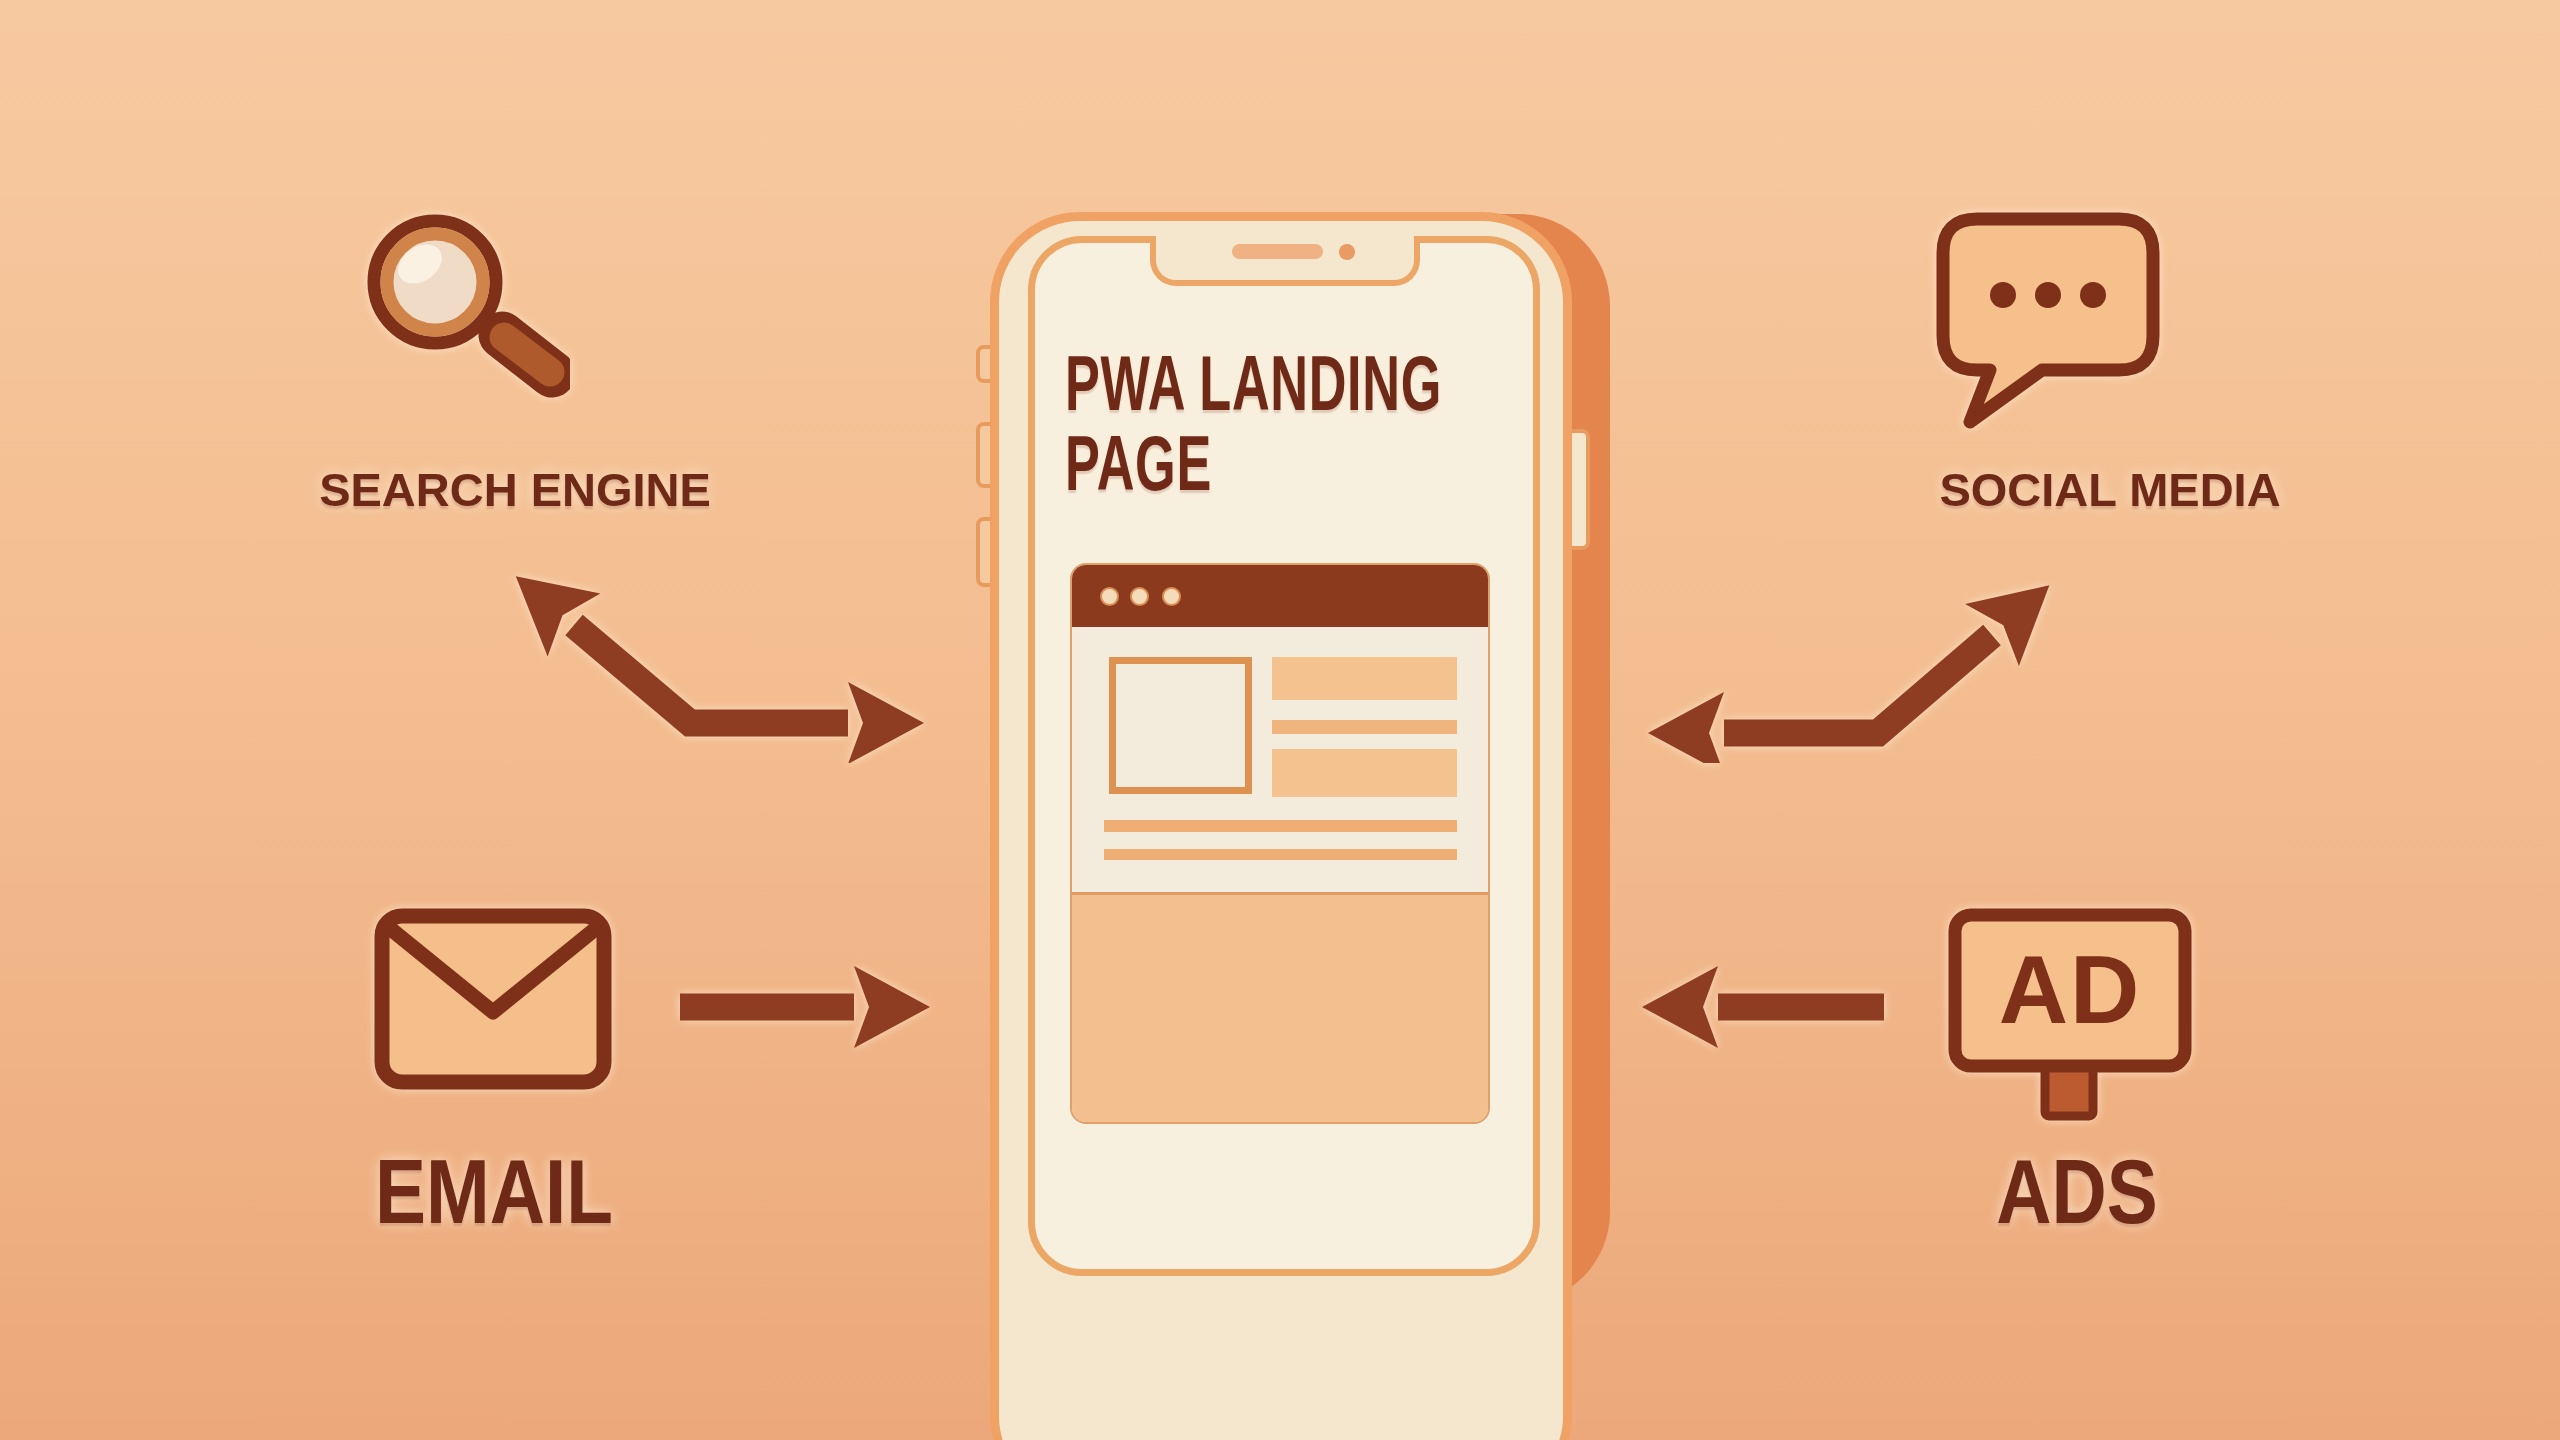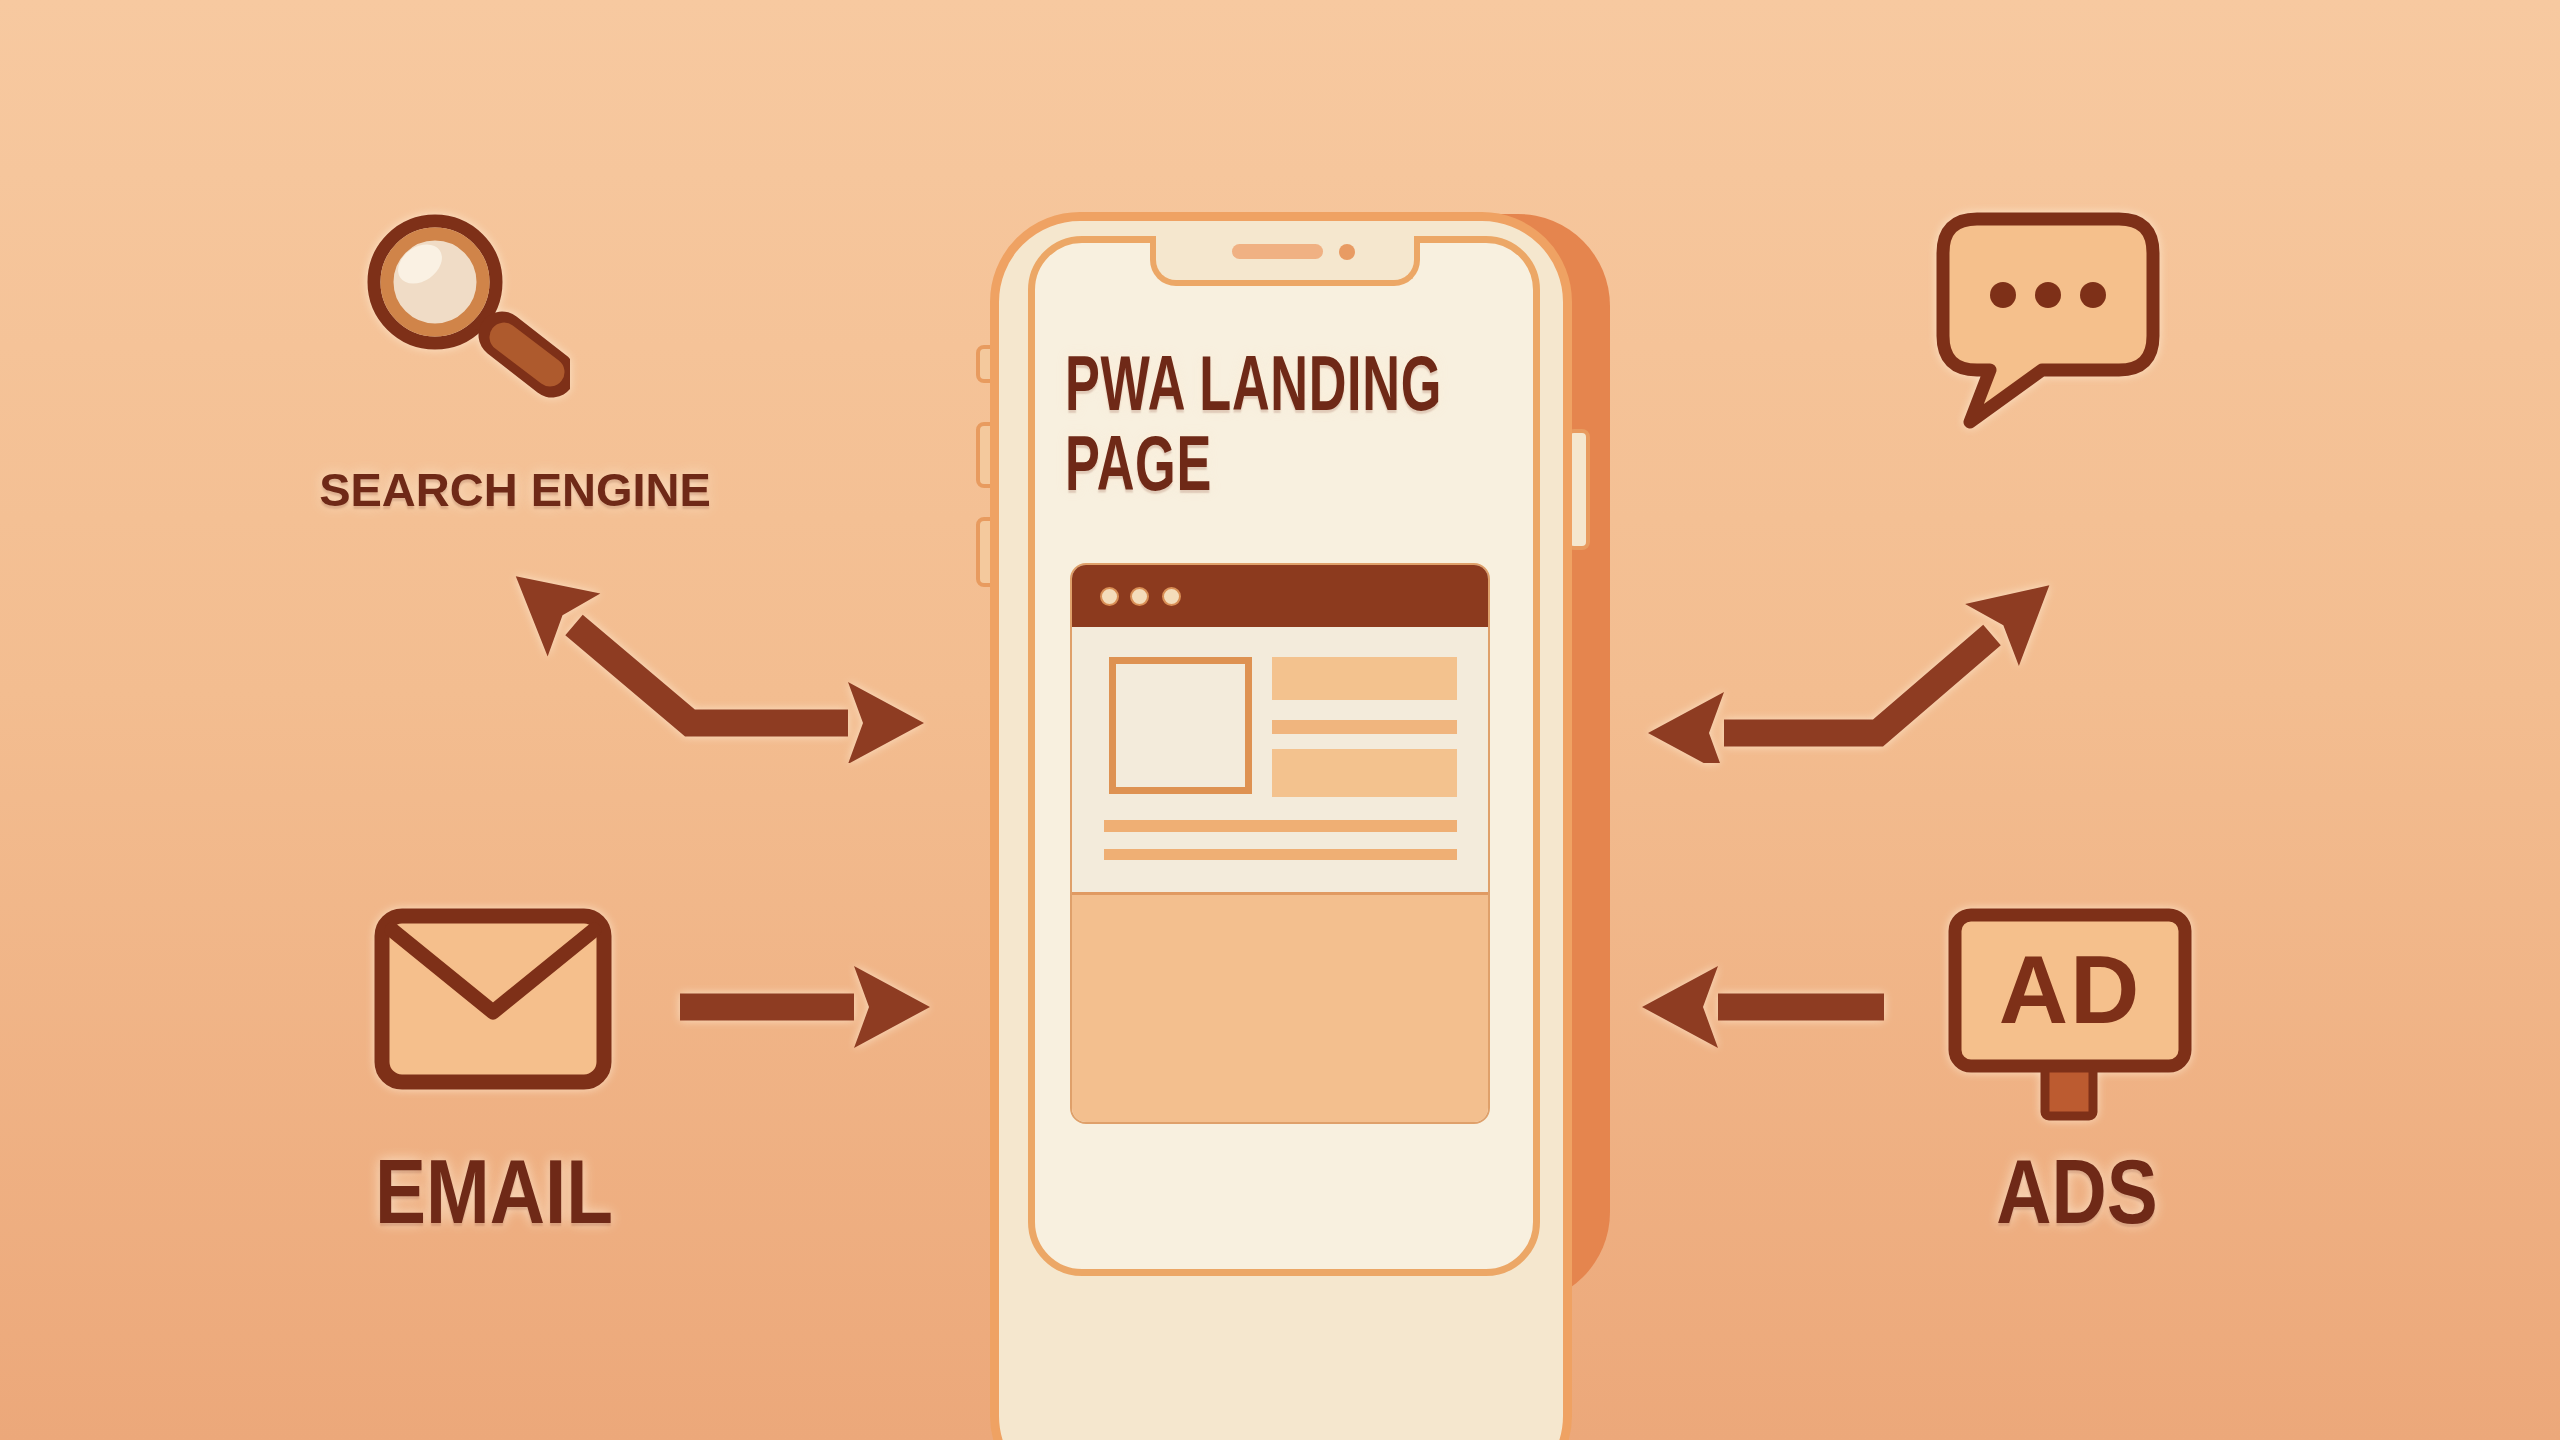--- a/index.html
+++ b/index.html
@@ -122,20 +122,21 @@
     <line x1="146" y1="145" x2="192" y2="180" stroke="#AE5A2D" stroke-width="29" stroke-linecap="round"></line>
   </svg>
   <div class="label label-top" style="left:175px;top:462px;">SEARCH ENGINE</div>
 
   <svg class="art" style="left:1936px;top:212px;" width="224" height="224" viewBox="0 0 224 224">
     <path d="M 41 7 H 183 Q 217 7 217 41 V 124 Q 217 158 183 158 H 106 L 34 210 L 54 158 H 41 Q 7 158 7 124 V 41 Q 7 7 41 7 Z" fill="#F5C08C" stroke="#7E3018" stroke-width="13" stroke-linejoin="round"></path>
     <circle cx="67" cy="83" r="13" fill="#7E3018"></circle>
     <circle cx="112" cy="83" r="13" fill="#7E3018"></circle>
     <circle cx="157" cy="83" r="13" fill="#7E3018"></circle>
   </svg>
+  <div class="label label-top" style="left:1770px;top:462px;">SOCIAL MEDIA</div>
 
   <svg class="art" style="left:374px;top:908px;" width="238" height="182" viewBox="0 0 238 182">
     <rect x="8" y="8" width="222" height="166" rx="20" fill="#F5BF8C" stroke="#7E3018" stroke-width="15"></rect>
     <path d="M 18 22 L 119 104 L 220 22" fill="none" stroke="#7E3018" stroke-width="15" stroke-linecap="round" stroke-linejoin="round"></path>
   </svg>
   <div class="label label-bottom" style="left:254px;top:1141px;">EMAIL</div>
 
   <svg class="art" style="left:1948px;top:908px;" width="244" height="216" viewBox="0 0 244 216">
     <rect x="97" y="140" width="48" height="68" rx="4" fill="#BC5B30" stroke="#7E3018" stroke-width="9"></rect>
     <rect x="7" y="7" width="230" height="151" rx="16" fill="#F5C08C" stroke="#7E3018" stroke-width="13"></rect>

